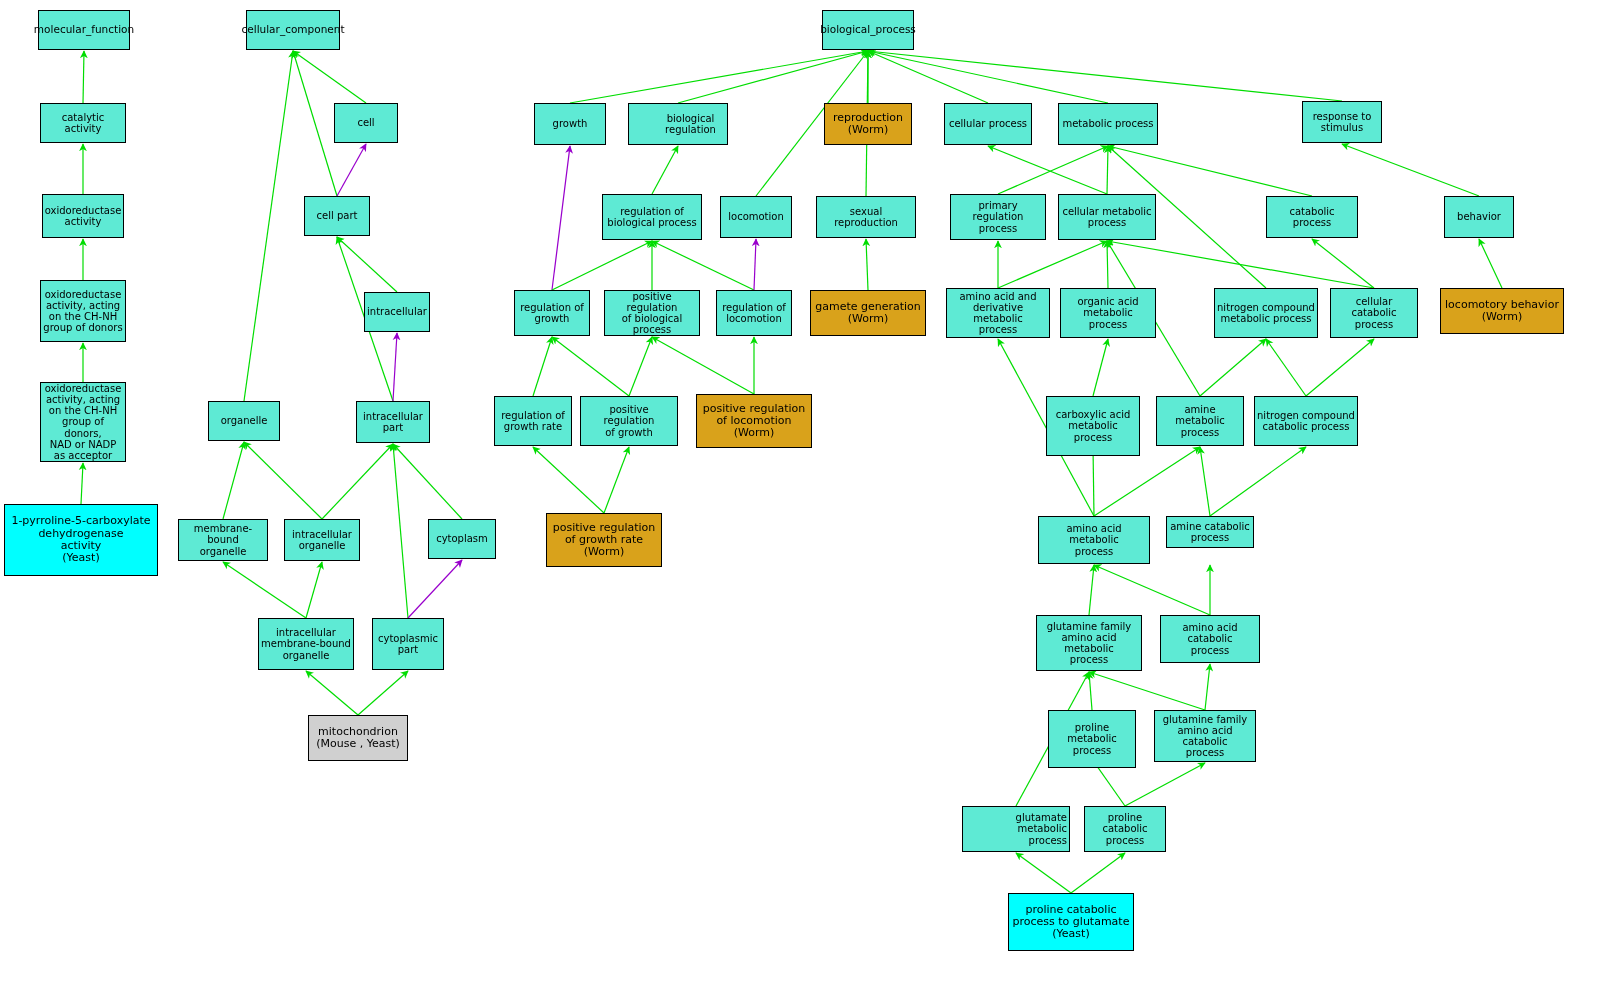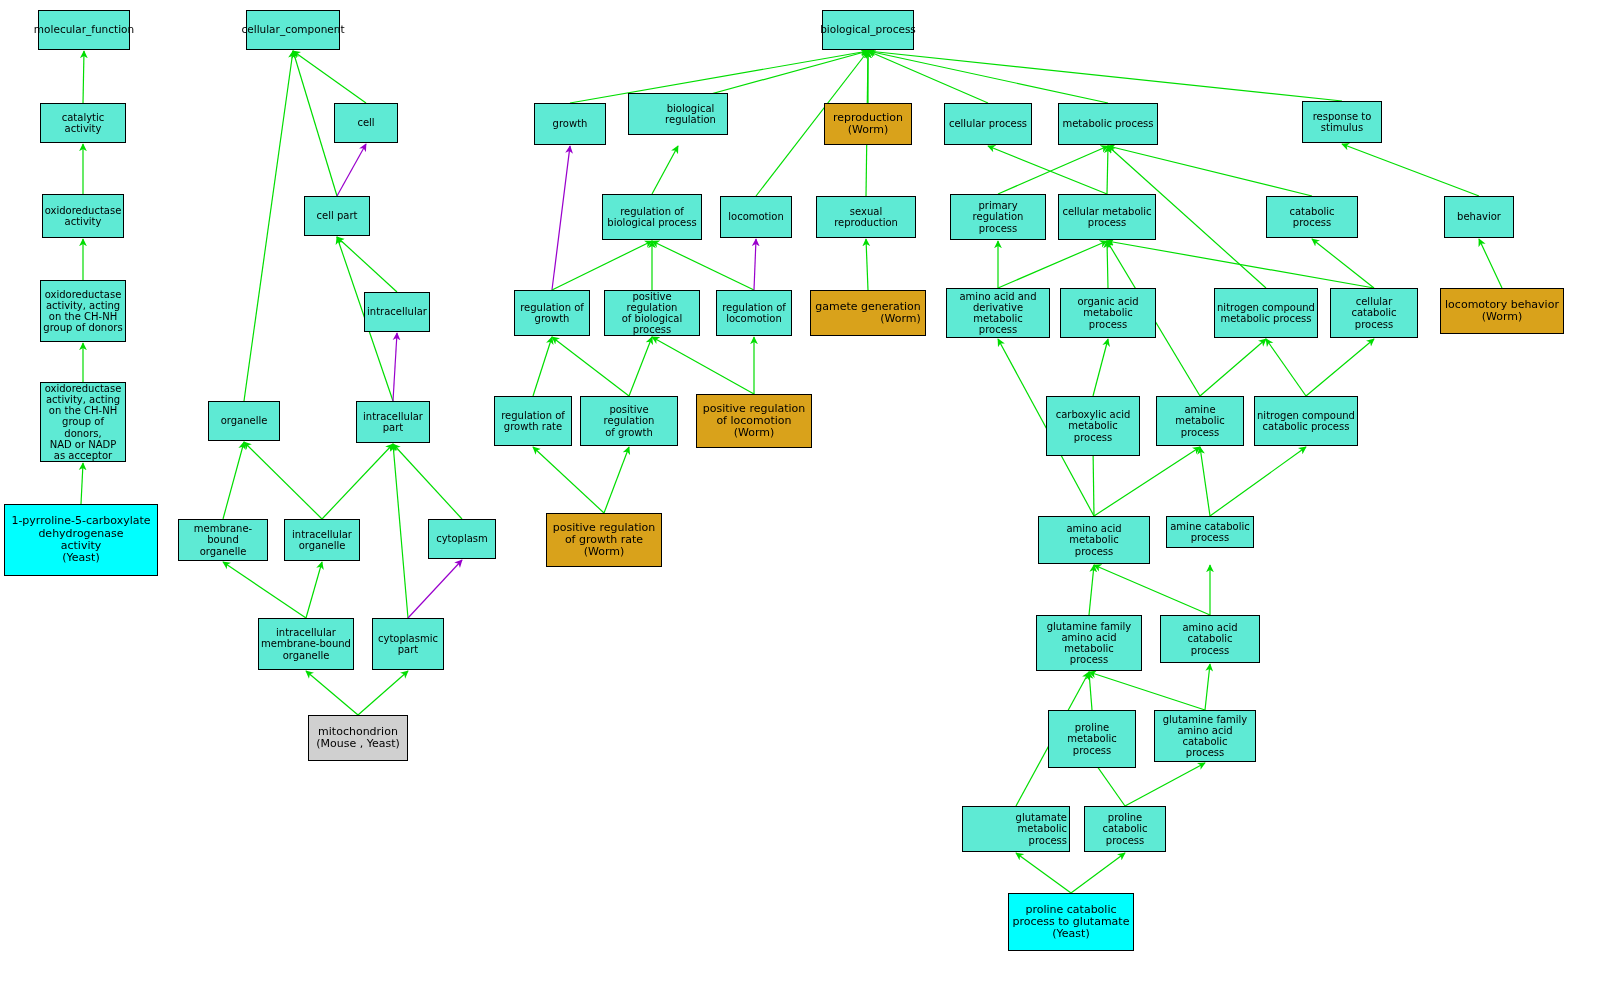--- a/index.html
+++ b/index.html
@@ -158,21 +158,21 @@
       <div class="node " style="left: 428px; top: 519px; width: 68px; height: 40px;">cytoplasm</div>
       <div class="node " style="left: 258px; top: 618px; width: 96px; height: 52px;">intracellular
 membrane-bound
 organelle</div>
       <div class="node " style="left: 372px; top: 618px; width: 72px; height: 52px;">cytoplasmic
 part</div>
       <div class="node gray big" style="left: 308px; top: 715px; width: 100px; height: 46px;">mitochondrion
 (Mouse , Yeast)</div>
       <div class="node  root" style="left: 822px; top: 10px; width: 92px; height: 40px;">biological_process</div>
       <div class="node " style="left: 534px; top: 103px; width: 72px; height: 42px;">growth</div>
-      <div class="node " style="left: 628px; top: 93px; width: 100px; height: 42px; padding-left: 27px;">biological regulation</div>
+      <div class="node " style="left: 628px; top: 103px; width: 100px; height: 42px; padding-left: 27px;">biological regulation</div>
       <div class="node orange big" style="left: 824px; top: 103px; width: 88px; height: 42px;">reproduction
 (Worm)</div>
       <div class="node " style="left: 944px; top: 103px; width: 88px; height: 42px;">cellular process</div>
       <div class="node " style="left: 1058px; top: 103px; width: 100px; height: 42px;">metabolic process</div>
       <div class="node " style="left: 1302px; top: 101px; width: 80px; height: 42px;">response to
 stimulus</div>
       <div class="node " style="left: 602px; top: 194px; width: 100px; height: 46px;">regulation of
 biological process</div>
       <div class="node " style="left: 720px; top: 196px; width: 72px; height: 42px;">locomotion</div>
       <div class="node " style="left: 816px; top: 196px; width: 100px; height: 42px;">sexual reproduction</div>
@@ -182,21 +182,21 @@
 process</div>
       <div class="node " style="left: 1266px; top: 196px; width: 92px; height: 42px;">catabolic process</div>
       <div class="node " style="left: 1444px; top: 196px; width: 70px; height: 42px;">behavior</div>
       <div class="node " style="left: 514px; top: 290px; width: 76px; height: 46px;">regulation of
 growth</div>
       <div class="node " style="left: 604px; top: 290px; width: 96px; height: 46px;">positive regulation
 of biological
 process</div>
       <div class="node " style="left: 716px; top: 290px; width: 76px; height: 46px;">regulation of
 locomotion</div>
-      <div class="node orange big" style="left: 810px; top: 290px; width: 116px; height: 46px; text-align: right;">gamete generation
+      <div class="node orange big" style="left: 810px; top: 290px; width: 116px; height: 46px;">gamete generation
 (Worm)</div>
       <div class="node " style="left: 946px; top: 288px; width: 104px; height: 50px;">amino acid and
 derivative metabolic
 process</div>
       <div class="node " style="left: 1060px; top: 288px; width: 96px; height: 50px;">organic acid
 metabolic process</div>
       <div class="node " style="left: 1214px; top: 288px; width: 104px; height: 50px;">nitrogen compound
 metabolic process</div>
       <div class="node " style="left: 1330px; top: 288px; width: 88px; height: 50px;">cellular catabolic
 process</div>

